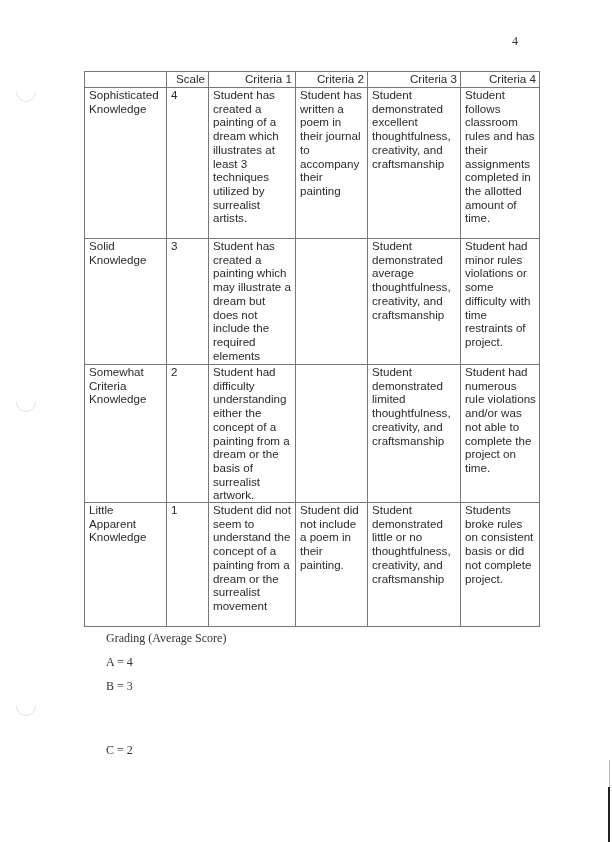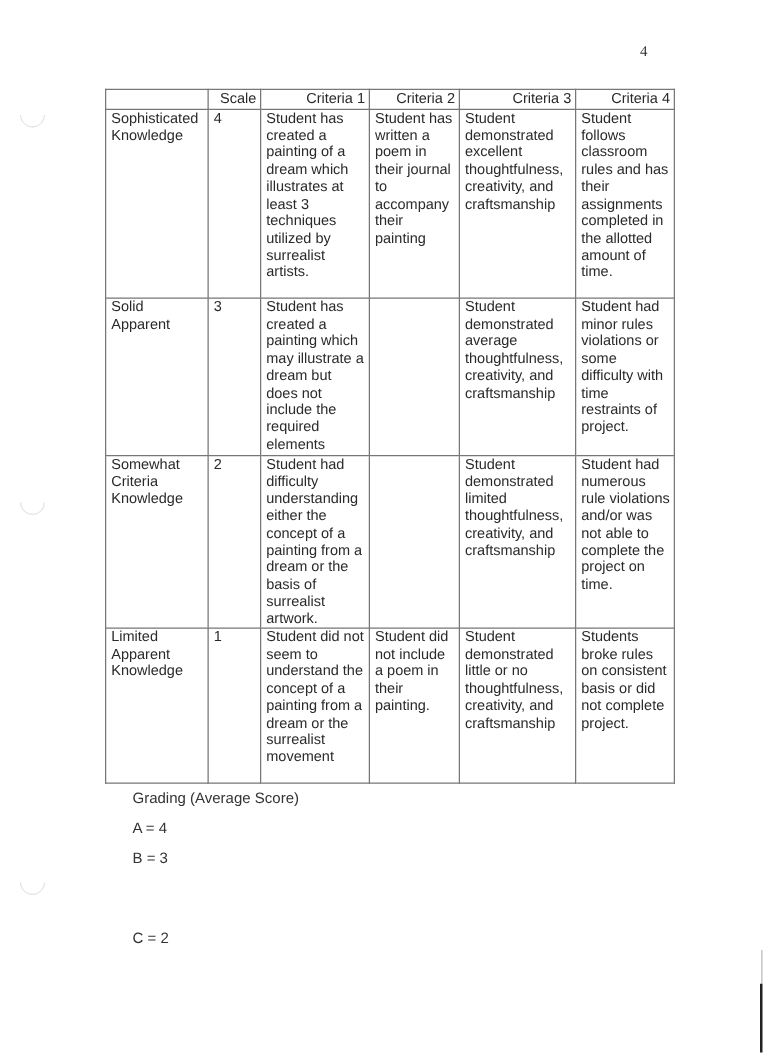--- a/index.html
+++ b/index.html
@@ -21,21 +21,21 @@
       border-collapse: collapse; table-layout: fixed;
       font-size: 11.6px; line-height: 13.7px; color: #2a2a2a;
     }
     table.rubric td, table.rubric th {
       border: 1px solid #777; vertical-align: top; padding: 0 3px 0 4px; text-align: left; font-weight: normal;
     }
     table.rubric th { height: 15px; padding-top: 0; text-align: right; }
     col.c0 { width: 82px; } col.c1 { width: 42px; } col.c2 { width: 87px; }
     col.c3 { width: 72px; } col.c4 { width: 93px; } col.c5 { width: 79px; }
     tr.r1 td { height: 150px; } tr.r2 td { height: 125px; } tr.r3 td { height: 137px; } tr.r4 td { height: 123px; }
-    .grading { position: absolute; left: 106px; font-family: Liberation Sans, sans-serif; font-size: 12px; color: #333; }
+    .grading { position: absolute; left: 106px; font-family: Liberation Serif, serif; font-size: 12px; color: #333; }
   </style>
 </head>
 <body>
 
 <div class="page-number">4</div>
 
 <div class="punch" style="top:82px"></div>
 <div class="punch" style="top:392px"></div>
 <div class="punch" style="top:696px"></div>
 <div class="edge-bar-light"></div>
@@ -61,37 +61,37 @@
   </tr>
   <tr class="r1">
     <td>Sophisticated Knowledge</td>
     <td>4</td>
     <td>Student has created a painting of a dream which illustrates at least 3 techniques utilized by surrealist artists.</td>
     <td>Student has written a poem in their journal to accompany their painting</td>
     <td>Student demonstrated excellent thoughtfulness, creativity, and craftsmanship</td>
     <td>Student follows classroom rules and has their assignments completed in the allotted amount of time.</td>
   </tr>
   <tr class="r2">
-    <td>Solid Apparent</td>
+    <td>Solid Knowledge</td>
     <td>3</td>
     <td>Student has created a painting which may illustrate a dream but does not include the required elements</td>
     <td></td>
     <td>Student demonstrated average thoughtfulness, creativity, and craftsmanship</td>
     <td>Student had minor rules violations or some difficulty with time restraints of project.</td>
   </tr>
   <tr class="r3">
     <td>Somewhat Criteria Knowledge</td>
     <td>2</td>
     <td>Student had difficulty understanding either the concept of a painting from a dream or the basis of surrealist artwork.</td>
     <td></td>
     <td>Student demonstrated limited thoughtfulness, creativity, and craftsmanship</td>
     <td>Student had numerous rule violations and/or was not able to complete the project on time.</td>
   </tr>
   <tr class="r4">
-    <td>Limited Apparent Knowledge</td>
+    <td>Little Apparent Knowledge</td>
     <td>1</td>
     <td>Student did not seem to understand the concept of a painting from a dream or the surrealist movement</td>
     <td>Student did not include a poem in their painting.</td>
     <td>Student demonstrated little or no thoughtfulness, creativity, and craftsmanship</td>
     <td>Students broke rules on consistent basis or did not complete project.</td>
   </tr>
 </tbody>
   </table>
 
 <div class="grading" style="top:631px">Grading (Average Score)</div>

